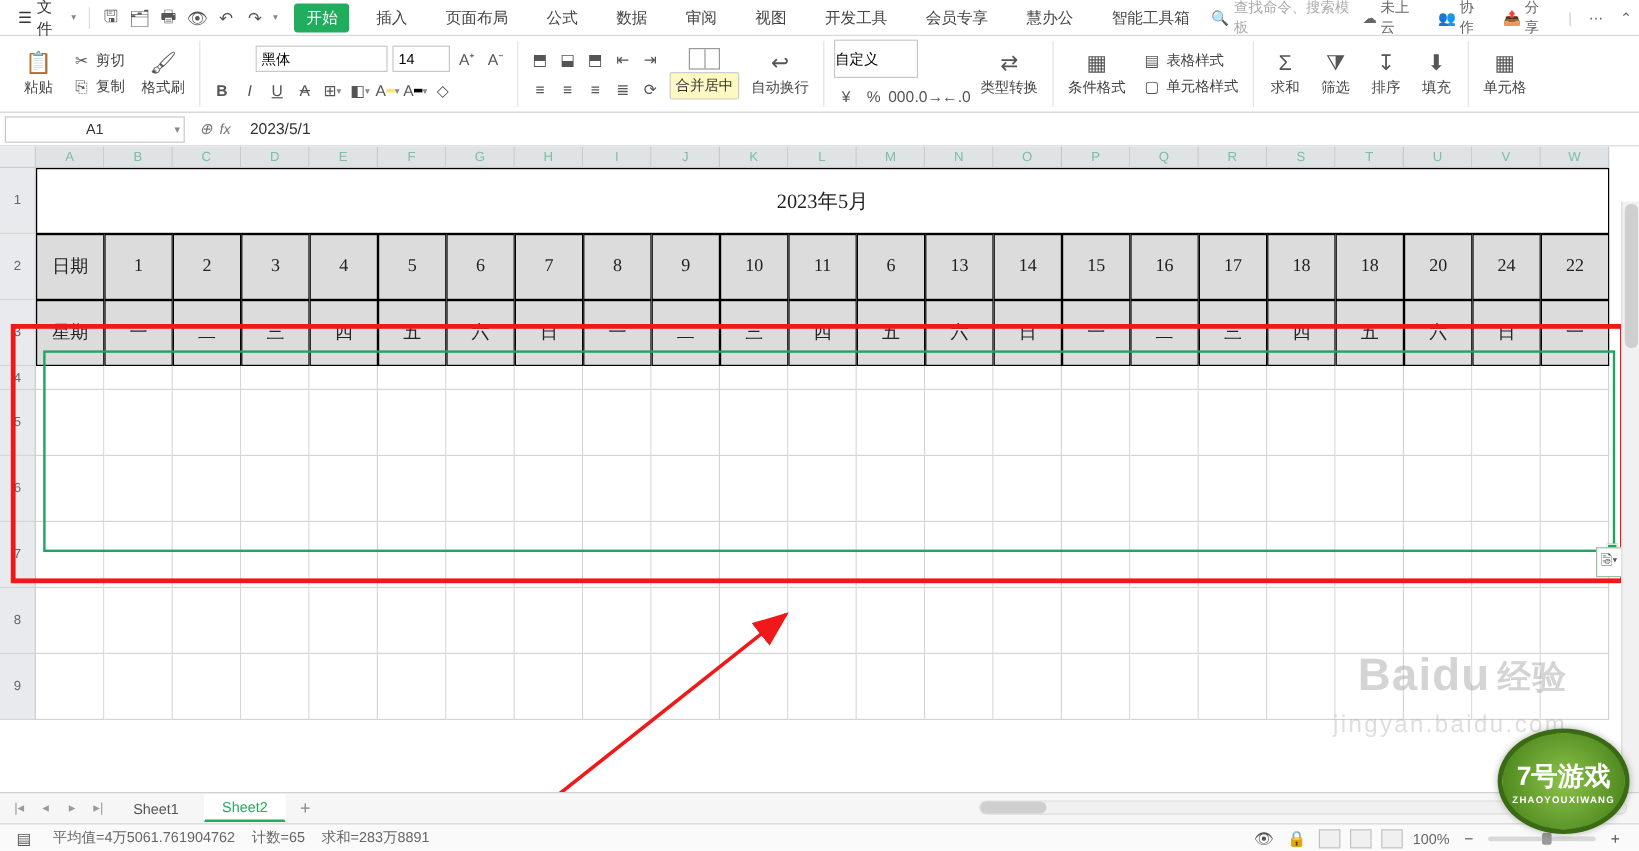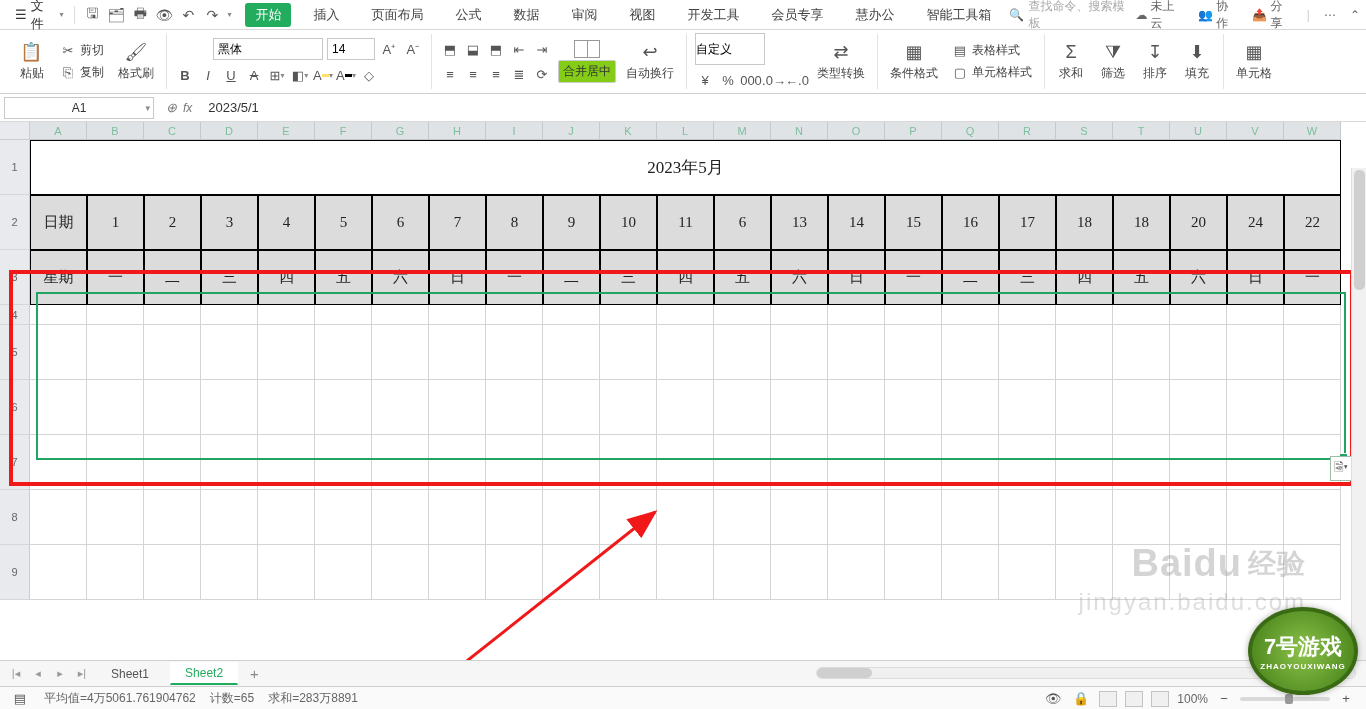--- a/index.html
+++ b/index.html
@@ -34,21 +34,21 @@
 .iconrow { display:flex; align-items:center; gap:3px; }
 .iconbtn { width:20px; height:20px; display:flex; align-items:center; justify-content:center; cursor:pointer; color:#555; font-size:13px; }
 .iconbtn.uline { text-decoration:underline; }
 .colorline { display:inline-block; width:14px; height:3px; background:#000; }
 .colorline.yellow { background:#ffe26b; }
 .numfmt { width:70px; height:32px; border:1px solid #c8c8c8; font-size:12px; }
 .mergebtn { display:flex; flex-direction:column; align-items:center; font-size:12px; gap:2px; cursor:pointer; }
 .mergebtn .mbox { width:26px; height:18px; border:1px solid #999; display:flex; }
 .mergebtn .mbox::before,.mergebtn .mbox::after{content:'';flex:1;border-right:1px solid #999;}
 .mergebtn .mbox::after{border:none;}
-.merge-lbl { background:#84cc16; padding:2px 4px; border:1px solid #ccc; border-radius:2px; }
+.merge-lbl { background:#fef9c3; padding:2px 4px; border:1px solid #ccc; border-radius:2px; }
 
 
 .refbar { height:28px; display:flex; align-items:center; border-bottom:1px solid #d8d8d8; }
 .cellref { width:150px; height:22px; margin:0 4px; border:1px solid #c8c8c8; text-align:center; font-size:12px; position:relative; display:flex; align-items:center; justify-content:center; }
 .cellref .ddrop { position:absolute; right:3px; color:#888; font-size:9px; }
 .fx-ico { padding:0 8px; color:#777; font-style:italic; display:flex; align-items:center; gap:6px; }
 .fx-ico .mag { font-size:13px; }
 .formula { flex:1; padding:0 8px; font-size:13px; color:#333; }
 
 
@@ -68,21 +68,21 @@
 
 .greenbox { position:absolute; left:36px; top:170px; width:1310px; height:168px; border:2px solid #1fa463; pointer-events:none; }
 .greenbox::after { content:''; position:absolute; right:-4px; bottom:-4px; width:7px; height:7px; background:#1fa463; border:1px solid #fff; }
 
 
 .arrow-svg { position:absolute; left:410px; top:380px; pointer-events:none; }
 
 
 .wm { position:absolute; right:60px; bottom:75px; font-size:38px; color:rgba(160,160,160,.45); font-weight:bold; font-family:Arial; letter-spacing:1px; display:flex; align-items:center; gap:6px; }
 .wm .sub { font-size:28px; }
-.wm2 { position:absolute; right:60px; bottom:44px; color:rgba(160,160,160,.35); font-size:24px; letter-spacing:2px;margin-top:26px; }
+.wm2 { position:absolute; right:60px; bottom:44px; color:rgba(160,160,160,.35); font-size:20px; letter-spacing:2px;margin-top:26px; }
 
 
 .logo-badge { position:absolute; right:8px; bottom:14px; width:110px; height:88px; background:radial-gradient(circle,#8cc24a 0%,#4f8a1f 80%); border-radius:50%; display:flex; flex-direction:column; align-items:center; justify-content:center; color:#fff; font-weight:bold; border:4px solid #3a6b14; box-shadow:0 0 6px rgba(0,0,0,.3); }
 .logo-badge .big { font-size:22px; }
 .logo-badge .small { font-size:8px; letter-spacing:1px; }
 
 
 .sheetbar { height:26px; border-top:1px solid #d0d0d0; display:flex; align-items:center; padding:0 8px; gap:6px; background:#f6f6f6; position:relative; }
 .navbtn { width:16px; text-align:center; color:#999; cursor:pointer; font-size:11px; }
 .stab { padding:3px 14px; font-size:12px; color:#555; cursor:pointer; border:1px solid transparent; }

